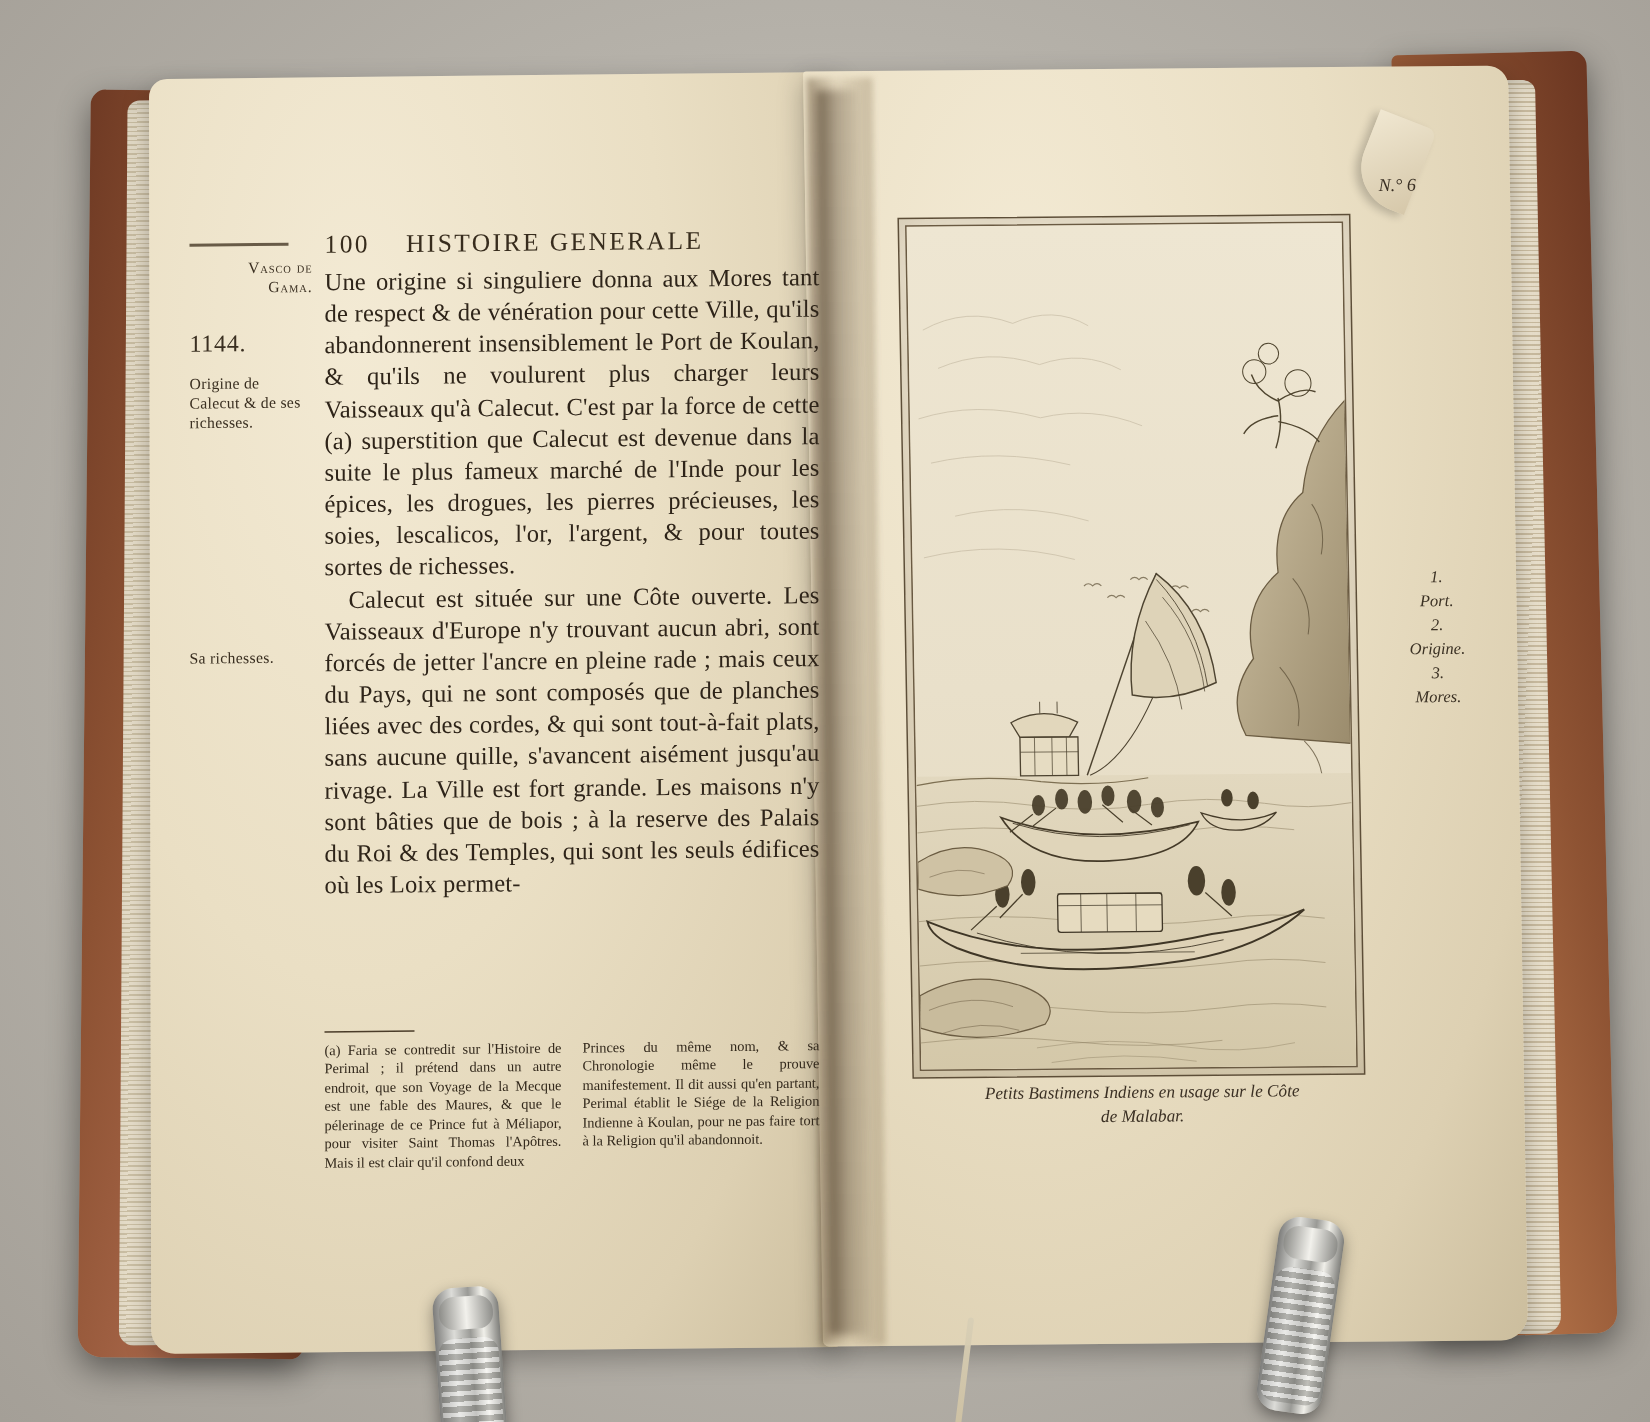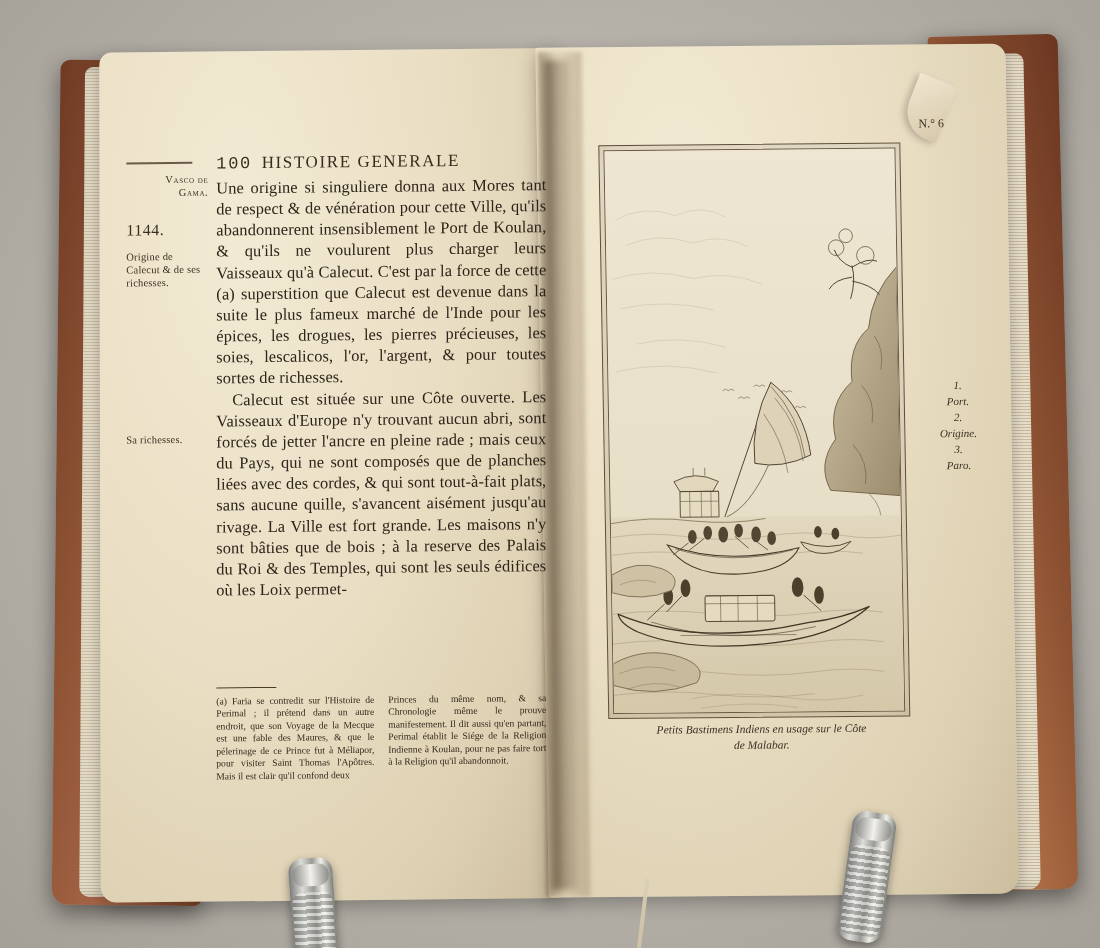--- a/index.html
+++ b/index.html
@@ -129,21 +129,21 @@
   .head-line {
     position: absolute;
     left: 96px; top: 38px;
     width: 330px;
     font-size: 17px;
     letter-spacing: 1.6px;
     color: #372c1d;
     font-variant: small-caps;
     white-space: nowrap;
   }
-  .head-line .folio { margin-right: 10px; font-variant: normal; font-family: Liberation Mono, monospace; }
+  .head-line .folio { margin-right: 24px; font-variant: normal; }
 
   .body-col {
     position: absolute;
     left: 96px; top: 62px;
     width: 330px;
     font-size: 16.4px;
     line-height: 1.29;
     text-align: justify;
     color: #2e2419;
     letter-spacing: .1px;
@@ -175,20 +175,21 @@
     position: absolute;
     left: 520px; top: 80px;
     width: 440px; height: 760px;
     transform: rotate(-0.4deg) skewY(0.5deg);
     color: #2d2419;
   }
   .plate-number {
     position: absolute;
     right: 52px; top: 18px;
     font-size: 12px;
+    font-style: italic;
     color: #3a3024;
   }
   .plate-frame {
     position: absolute;
     left: 42px; top: 44px;
     width: 300px; height: 572px;
     border: 1.2px solid #5d4e38;
     background: linear-gradient(180deg,#efe7d3 0%,#e6dcc4 60%,#ddd2b6 100%);
     overflow: hidden;
     box-shadow: inset 0 0 30px rgba(120,100,70,0.25);
@@ -462,21 +463,21 @@
           </svg>
         </div>
       </div>
 
       <div class="legend">
         <div>1.</div>
         <div>Port.</div>
         <div>2.</div>
         <div>Origine.</div>
         <div>3.</div>
-        <div>Paro.</div>
+        <div>Mores.</div>
       </div>
 
       <div class="plate-caption">
         <div>Petits Bastimens Indiens en usage sur le Côte</div>
         <div>de Malabar.</div>
       </div>
     </div>
   </div>
 
   <div class="tie tie-1"></div>

